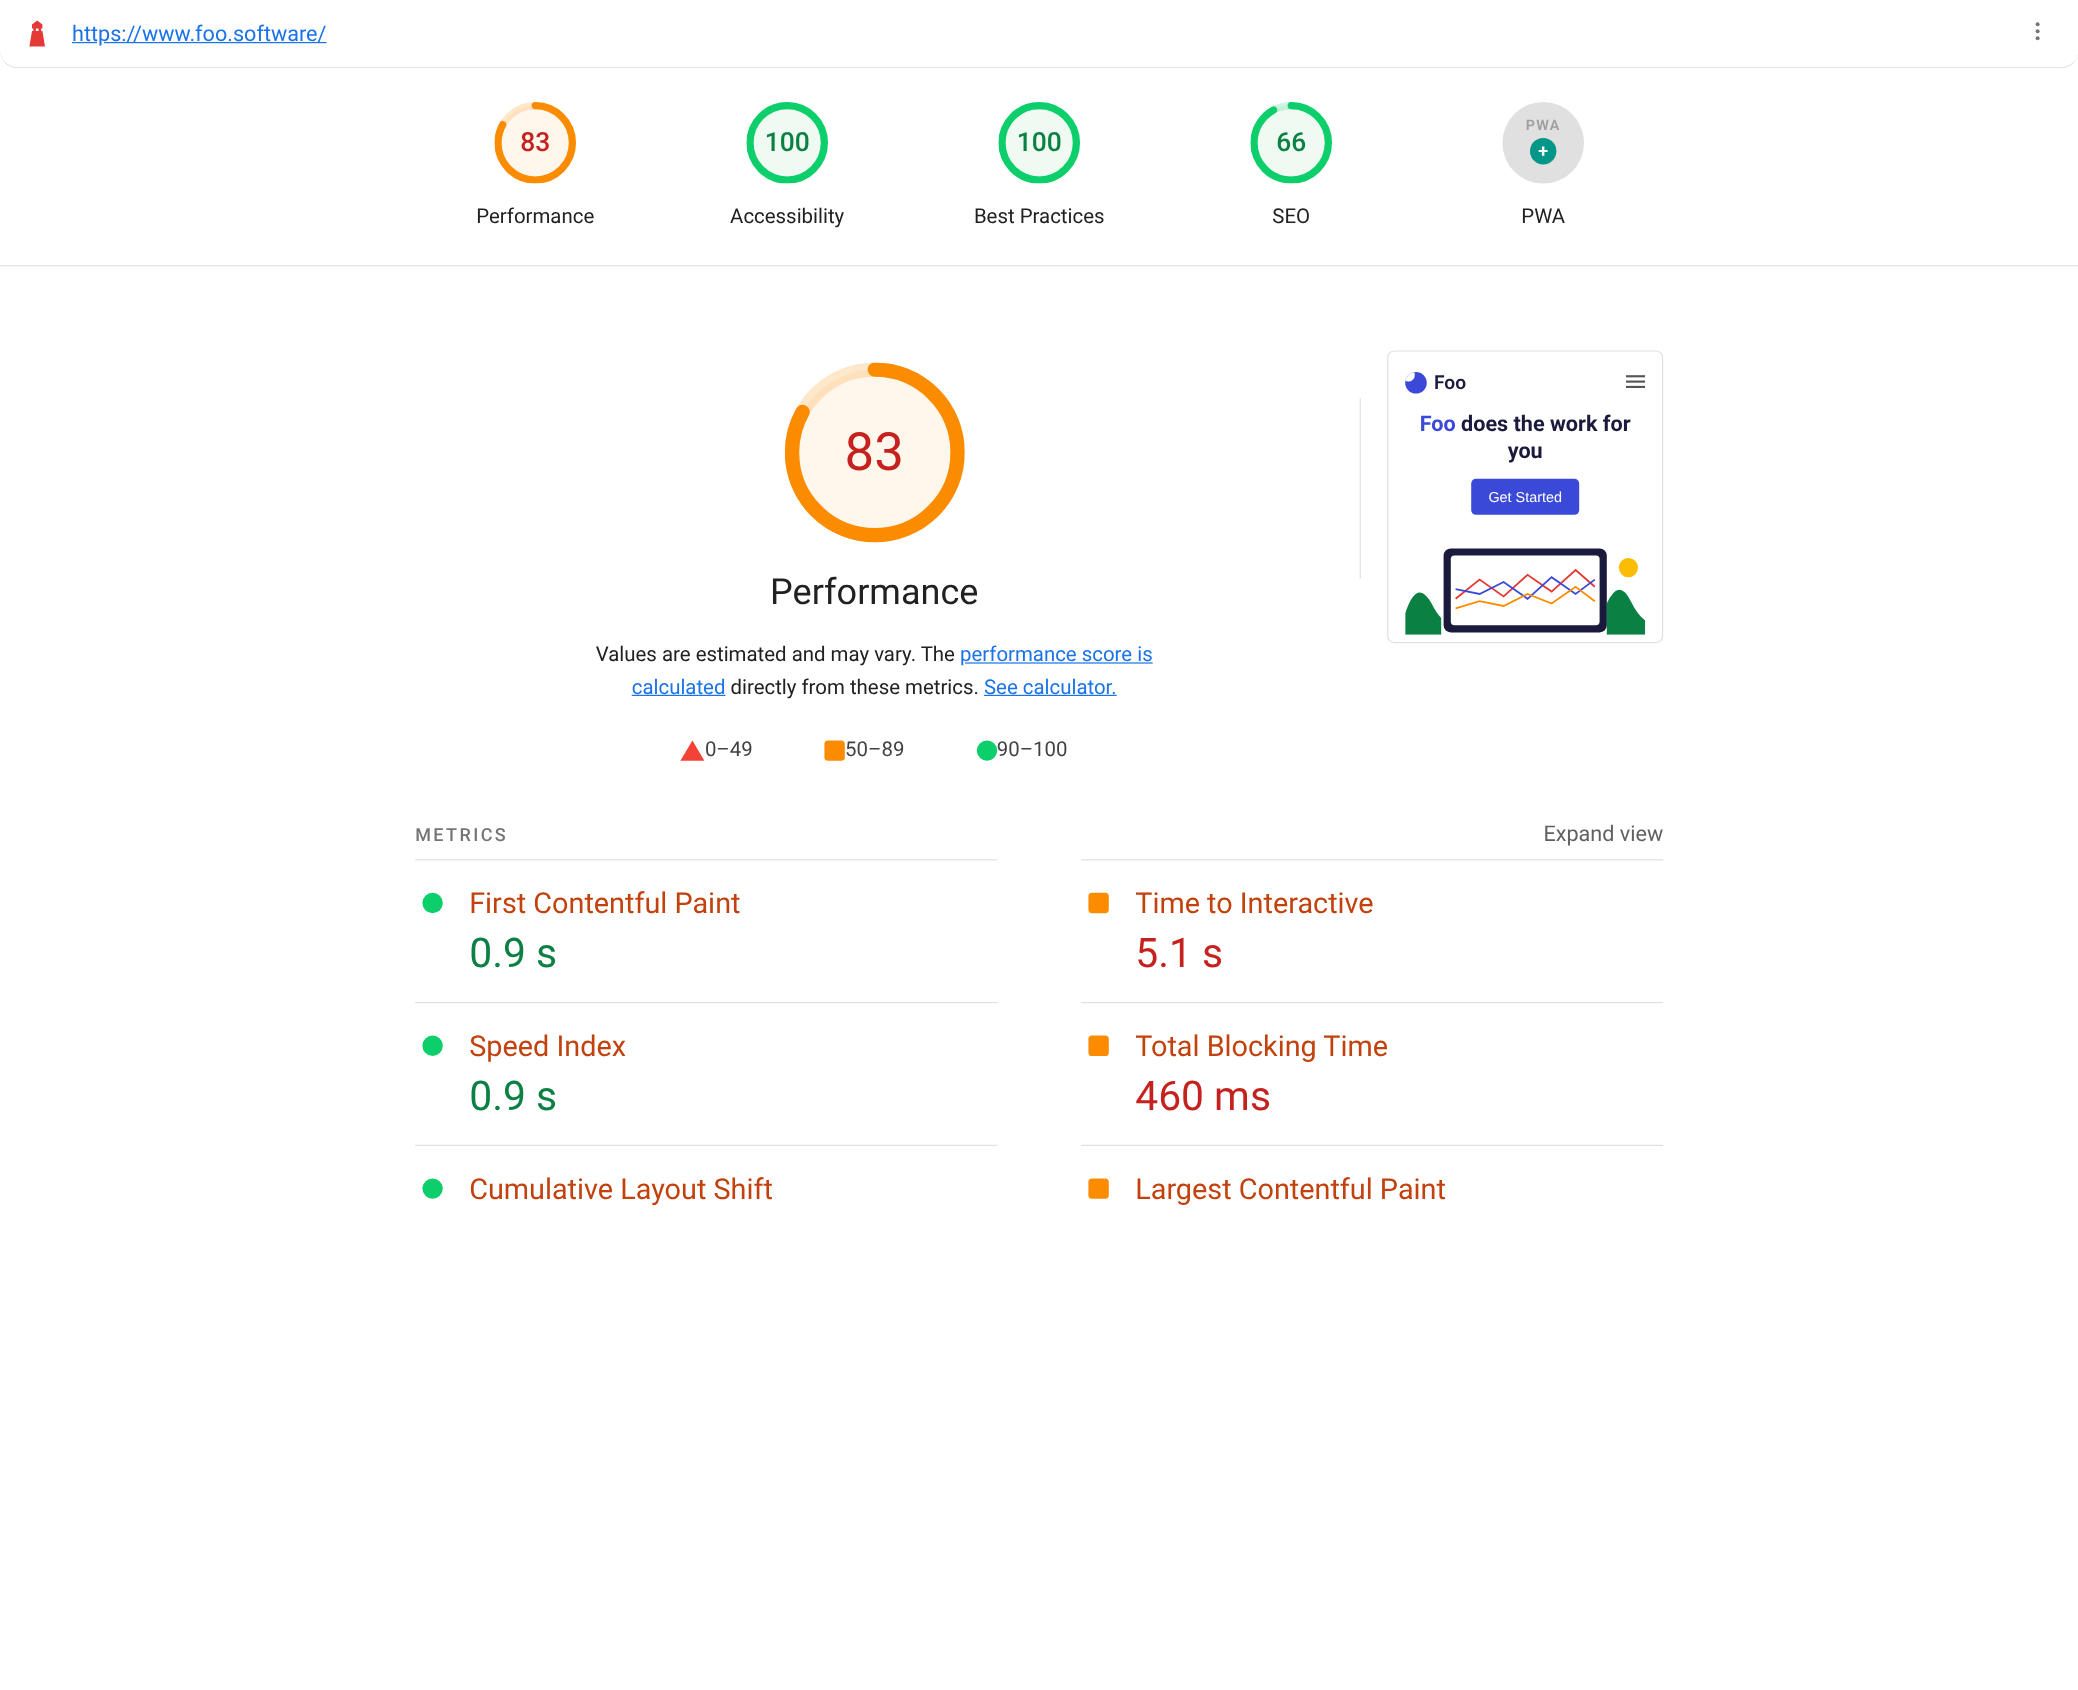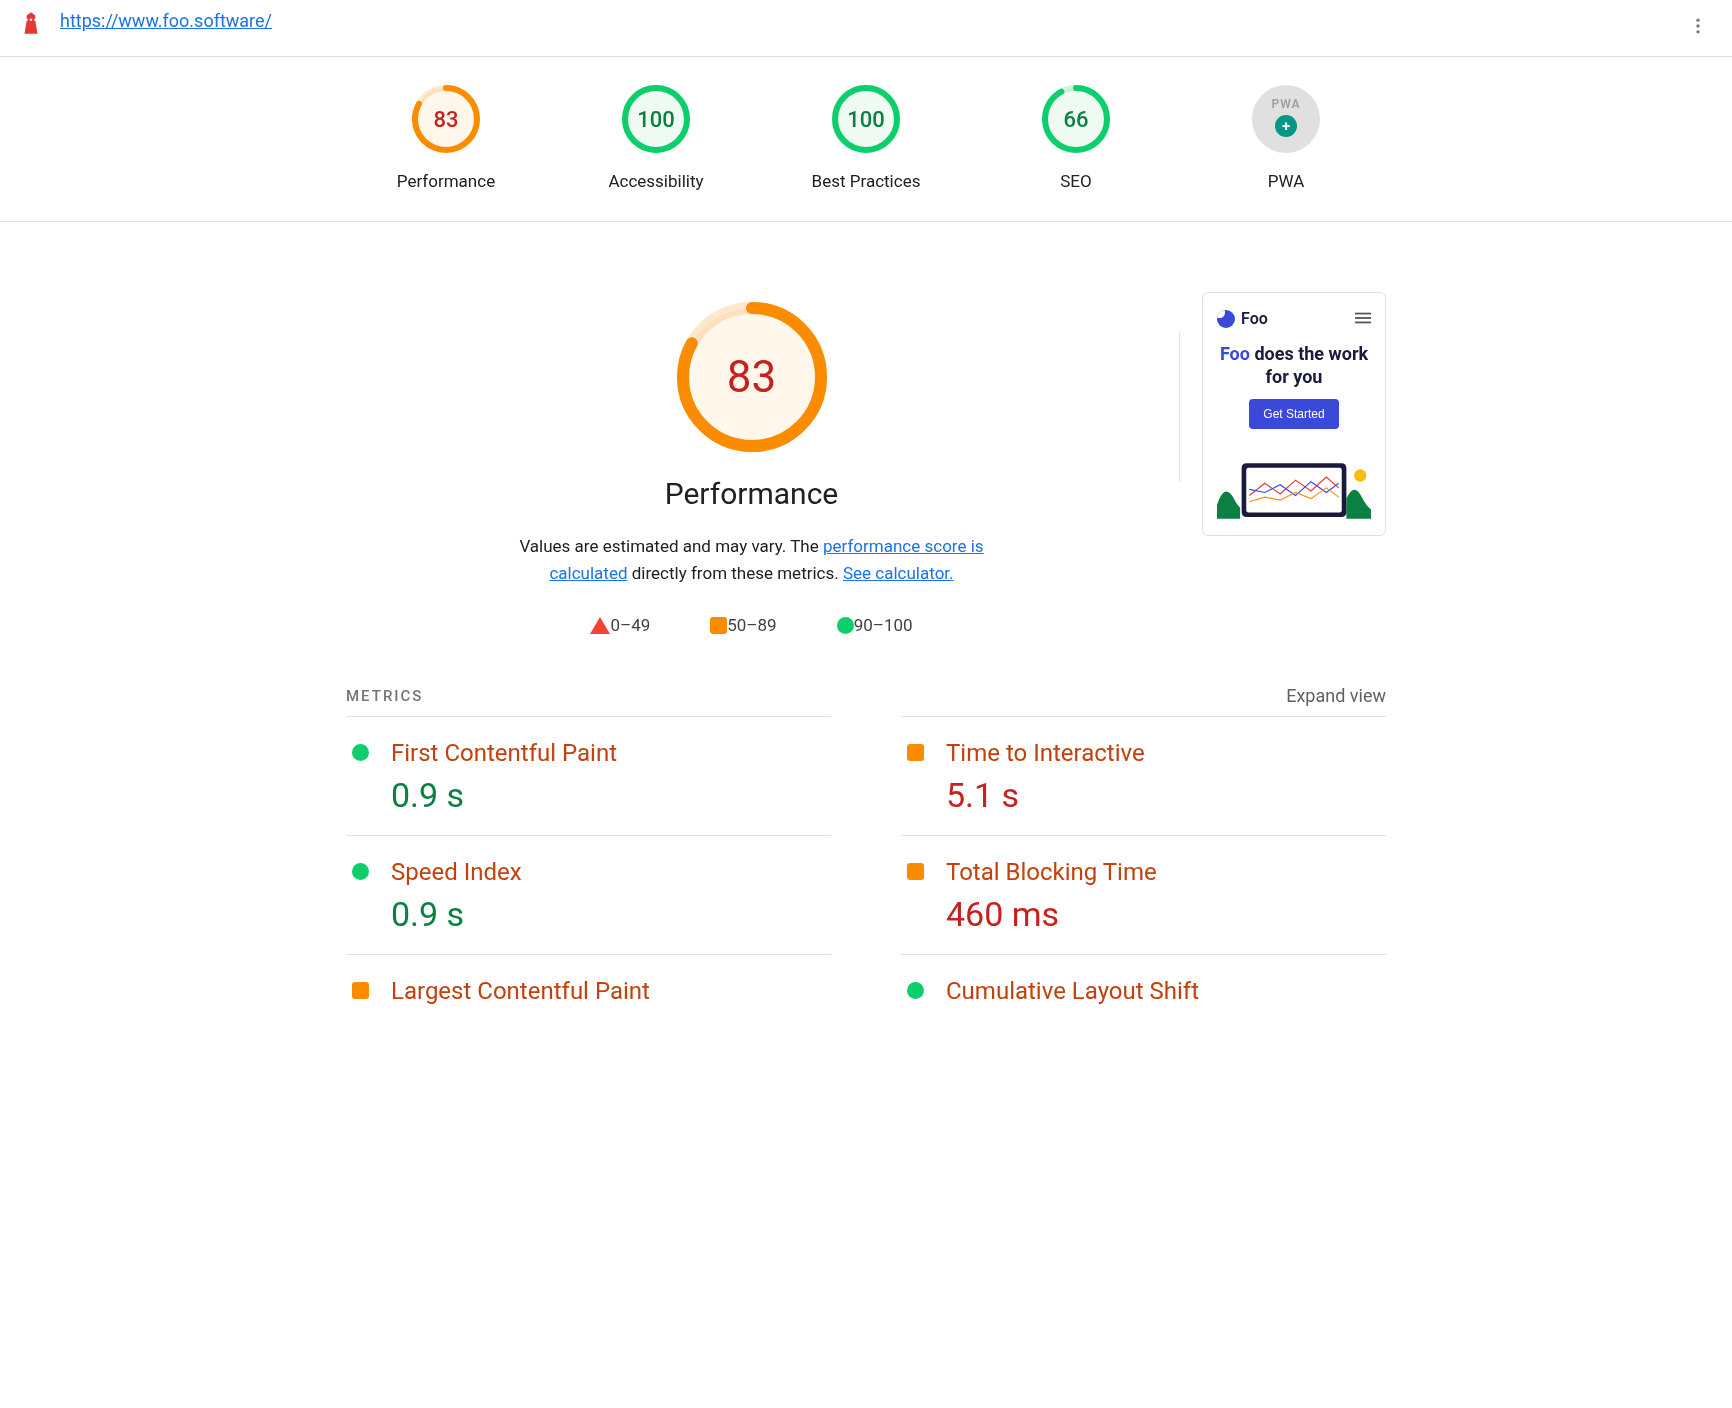--- a/index.html
+++ b/index.html
@@ -1,18 +1,18 @@
 <!DOCTYPE html>
 <html><head>
 <meta charset="utf-8">
 <style>
 * { box-sizing: border-box; margin: 0; padding: 0; }
 body { font-family: -apple-system, BlinkMacSystemFont, "Segoe UI", Roboto, Helvetica, Arial, sans-serif; color: #212121; background: #fff; }
 
-.topbar { display: flex; padding: 10px 18px; border-bottom: 1px solid #e0e0e0; }
+.topbar { display: flex; align-items: center; padding: 10px 18px; border-bottom: 1px solid #e0e0e0; border-radius: 15px; }
 .topbar .light-icon { width: 26px; height: 26px; margin-right: 16px; color: #e53935; }
 .topbar a.url { color: #1a73e8; text-decoration: underline; font-size: 18px; }
 .topbar .dots { margin-left: auto; padding: 6px; cursor: pointer; }
 .dots svg { width: 20px; height: 20px; fill: #757575; }
 
 .gauges { display: flex; justify-content: center; gap: 80px; padding: 28px 0 30px; border-bottom: 1px solid #e0e0e0; }
 .gauge-col { display: flex; flex-direction: column; align-items: center; width: 130px; }
 .gauge-wrap { position: relative; width: 68px; height: 68px; }
 .gauge-wrap svg { transform: rotate(-90deg); }
 .gauge-wrap .score { position: absolute; inset: 0; display: flex; align-items: center; justify-content: center; font-size: 22px; font-weight: 500; }
@@ -33,21 +33,21 @@
 .perf-desc a { color:#1a73e8; text-decoration: underline; }
 
 .legend { display:flex; gap:60px; margin-top:28px; align-items:center; }
 .leg-item { display:flex; align-items:center; font-size:17px; color:#424242; }
 .tri { width:0; height:0; border-left:10px solid transparent; border-right:10px solid transparent; border-bottom:17px solid #f44336; }
 .sq { width:17px; height:17px; background:#fb8c00; border-radius:3px; }
 .circ { width:17px; height:17px; background:#0cce6b; border-radius:50%; }
 
 .divider-v { width:1px; background:#e0e0e0; margin: 40px 22px 0; height: 150px; align-self:flex-start; }
 
-.preview { width: 184px; border:1px solid #e0e0e0; border-radius:6px; padding:16px 14px 6px; display:flex; flex-direction:column; align-items:center; text-align:center; }
+.preview { width: 230px; border:1px solid #e0e0e0; border-radius:6px; padding:16px 14px 6px; display:flex; flex-direction:column; align-items:center; text-align:center; }
 .prev-head { width:100%; display:flex; align-items:center; justify-content:space-between; margin-bottom:14px; }
 .prev-logo { display:flex; align-items:center; gap:6px; font-weight:600; font-size:16px; color:#1a1a3d; }
 .prev-logo-dot { width:18px; height:18px; border-radius:50%; background:#3a49d8; position:relative; overflow:hidden; }
 .prev-logo-dot::after { content:''; position:absolute; width:11px; height:11px; border-radius:50%; background:#fff; left:-3px; top:-3px; }
 .prev-menu svg { width:16px; height:12px; fill:#555; }
 .prev-headline { font-size:18px; font-weight:700; color:#1a1a3d; line-height:1.3; margin-bottom:10px; }
 .prev-headline .foo { color:#3a49d8; }
 .prev-sub { font-size:12.5px; color:#444; line-height:1.45; margin-bottom:14px; }
 .prev-btn { background:#3a49d8; color:#fff; font-size:12px; padding:8px 14px; border-radius:4px; border:none; cursor:pointer; margin-bottom:10px; }
 .prev-ill { width:100%; height:90px; position:relative; }
@@ -216,28 +216,28 @@
         <div class="shape">
           <div class="sq"></div>
         </div>
         <div>
           <div class="metric-name">Total Blocking Time</div>
           <div class="metric-value val-avg">460 ms</div>
         </div>
       </div>
       <div class="metric">
         <div class="shape">
+          <div class="circ"></div>
+        </div>
+        <div>
+          <div class="metric-name">Cumulative Layout Shift</div>
+        </div>
+      </div>
+      <div class="metric">
+        <div class="shape">
           <div class="sq"></div>
         </div>
         <div>
           <div class="metric-name">Largest Contentful Paint</div>
         </div>
       </div>
-      <div class="metric">
-        <div class="shape">
-          <div class="circ"></div>
-        </div>
-        <div>
-          <div class="metric-name">Cumulative Layout Shift</div>
-        </div>
-      </div>
     </div>
 </div>
 
 </body></html>

